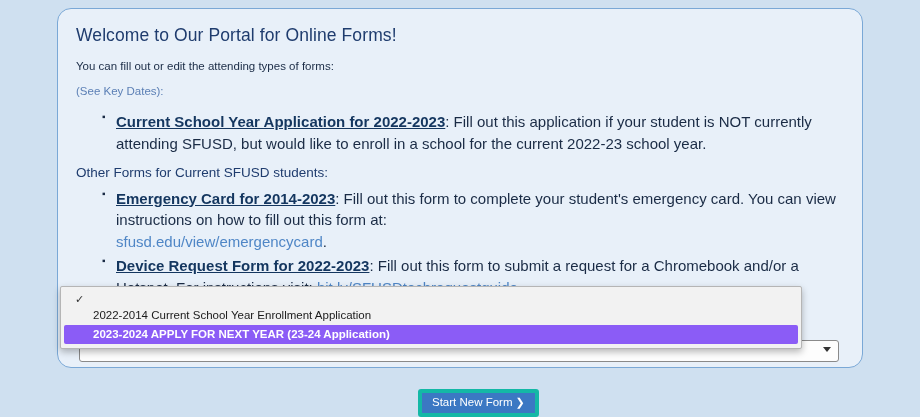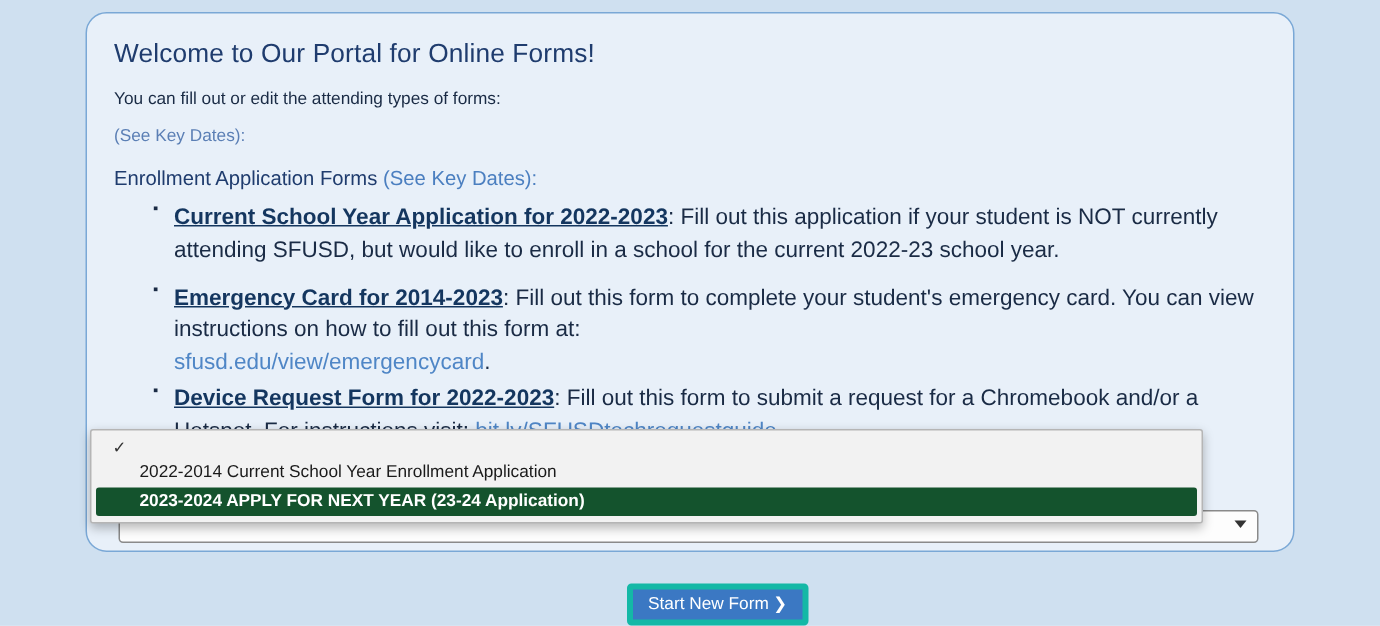--- a/index.html
+++ b/index.html
@@ -156,21 +156,21 @@
     height: 16px;
   }
   .dd-item .check {
     position: absolute;
     left: 14px;
     top: 0;
     font-size: 11px;
     color: #333;
   }
   .dd-item.selected {
-    background: #14532d;
+    background: #8b5cf6;
     color: #ffffff;
     font-weight: bold;
     margin: 0 3px;
     padding-left: 29px;
     border-radius: 2px;
   }
   .start-btn {
     position: absolute;
     left: 418px;
     top: 389px;
@@ -197,31 +197,28 @@
     <div class="inner">
 
       <h1 class="title">Welcome to Our Portal for Online Forms!</h1>
 
       <p class="lead">You can fill out or edit the attending types of forms:</p>
 
       <p class="keydates-standalone">
         <span class="kd">(See Key Dates):</span>
       </p>
 
-      <h2 class="section">
-        <span>Enrollment Application Forms</span>
-        <span class="kd">(See Key Dates):</span>
-      </h2>
 
       <ul class="forms">
         <li>
           <a class="formlink" href="#">Current School Year Application for 2022-2023</a><span>: Fill out this application if your student is NOT currently attending SFUSD, but would like to enroll in a school for the current 2022-23 school year.</span>
         </li>
       </ul>
 
+      <h2 class="section">Other Forms for Current SFUSD students:</h2>
 
       <ul class="forms">
         <li>
           <a class="formlink" href="#">Emergency Card for 2014-2023</a><span>: Fill out this form to complete your student's emergency card. You can view instructions on how to fill out this form at:</span>
           <br>
           <a class="extlink" href="#">sfusd.edu/view/emergencycard</a><span>.</span>
         </li>
         <li>
           <a class="formlink" href="#">Device Request Form for 2022-2023</a><span>: Fill out this form to submit a request for a Chromebook and/or a Hotspot. For instructions visit:</span>
           <a class="extlink" href="#">bit.ly/SFUSDtechrequestguide</a><span>.</span>

